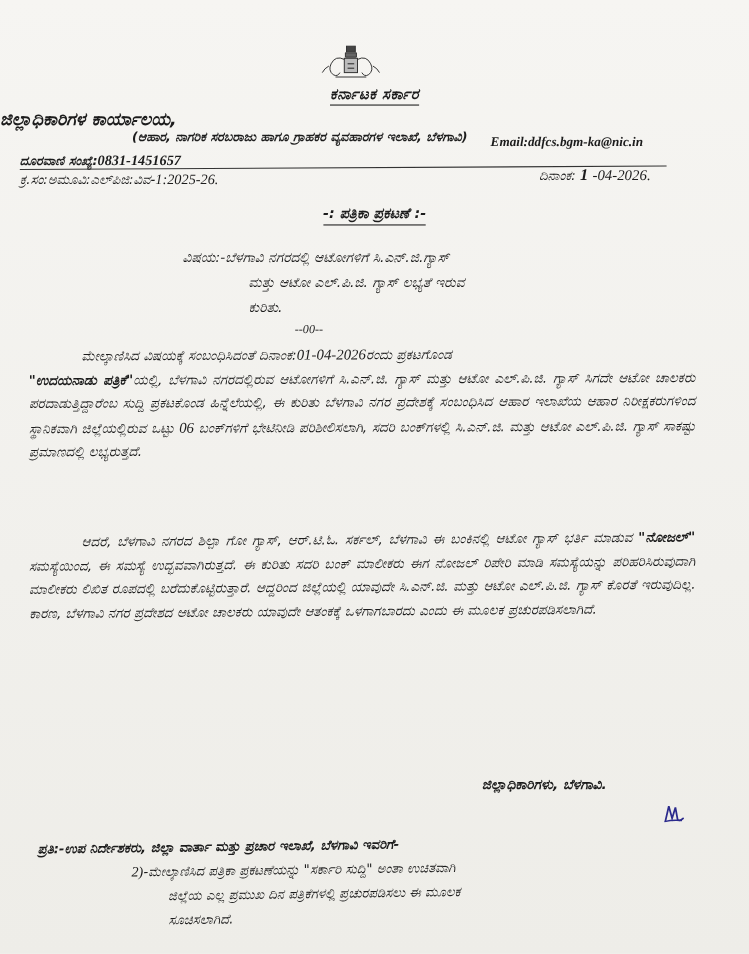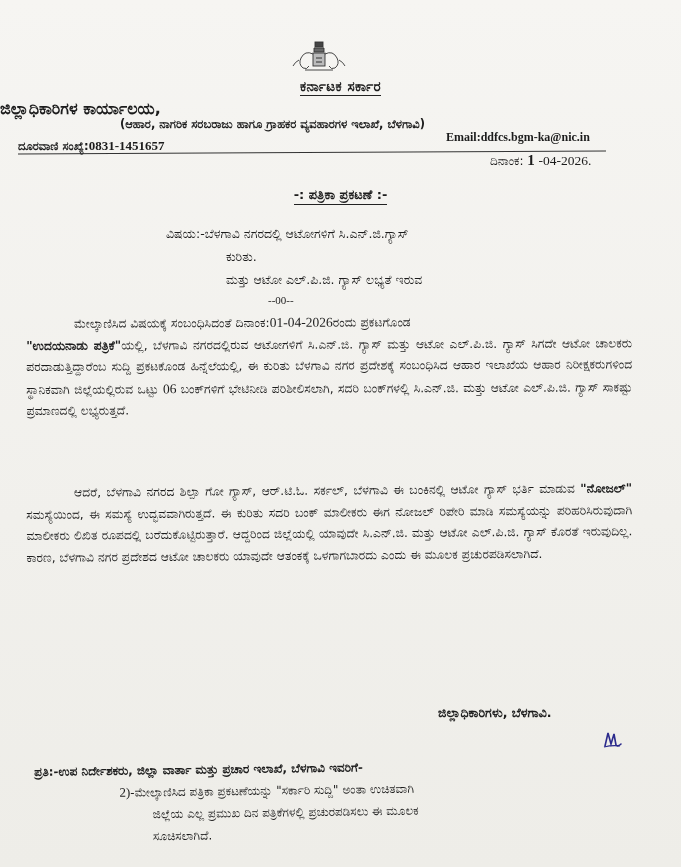--- a/index.html
+++ b/index.html
@@ -13,20 +13,21 @@
       font-family: "DejaVu Sans", sans-serif;
       color: #1c1c1c;
       position: relative;
       overflow: hidden;
     }
     .page {
       position: absolute;
       left: 0; top: 0;
       width: 681px; height: 867px;
       background: linear-gradient(180deg, #f6f5f2 0%, #f1f0ec 60%, #eeede8 100%);
+      font-style: italic;
     }
     .emblem {
       position: absolute;
       left: 291px; top: 40px;
       width: 56px; height: 36px;
     }
     .gov-title {
       position: absolute;
       left: 0; right: 0; top: 78px;
       text-align: center;
@@ -51,21 +52,21 @@
       font-weight: bold;
     }
     .phone {
       position: absolute;
       left: 18px; top: 138px;
       font-size: 11.5px;
       font-weight: bold;
     }
     .email {
       position: absolute;
-      left: 446px; top: 130px;
+      left: 446px; top: 122px;
       font-family: "Liberation Serif", serif;
       font-size: 12px;
       font-weight: bold;
       text-align: right;
     }
     .rule {
       position: absolute;
       left: 18px; top: 152px;
       width: 588px; height: 0;
       border-top: 1.3px solid #333;
@@ -202,34 +203,37 @@
   <div class="office">ಜಿಲ್ಲಾಧಿಕಾರಿಗಳ ಕಾರ್ಯಾಲಯ,</div>
   <div class="dept">(ಆಹಾರ, ನಾಗರಿಕ ಸರಬರಾಜು ಹಾಗೂ ಗ್ರಾಹಕರ ವ್ಯವಹಾರಗಳ ಇಲಾಖೆ, ಬೆಳಗಾವಿ)</div>
 
   <div class="phone">
     <span>ದೂರವಾಣಿ ಸಂಖ್ಯೆ:</span><span style="font-family:'Liberation Serif',serif;font-size:13px;">0831-1451657</span>
   </div>
   <div class="email">Email:ddfcs.bgm-ka@nic.in</div>
 
   <div class="rule"></div>
 
+  <div class="ref">
+    <span>ಕ್ರ.ಸಂ:ಅಮೂವಿ:ಎಲ್‌ಪಿಜಿ:ವಿವ-</span><span class="num">1:2025-26.</span>
+  </div>
   <div class="date">
     <span>ದಿನಾಂಕ:</span>
     <span class="num day">1</span>
     <span class="num">-04-2026.</span>
   </div>
 
   <div class="press-title">
     <span>-: ಪತ್ರಿಕಾ ಪ್ರಕಟಣೆ :-</span>
   </div>
 
   <div class="subject">
     <span>ವಿಷಯ:-ಬೆಳಗಾವಿ ನಗರದಲ್ಲಿ ಆಟೋಗಳಿಗೆ ಸಿ.ಎನ್.ಜಿ.ಗ್ಯಾಸ್</span>
+    <span class="indent">ಮತ್ತು ಆಟೋ ಎಲ್.ಪಿ.ಜಿ. ಗ್ಯಾಸ್ ಲಭ್ಯತೆ ಇರುವ</span>
     <span class="indent">ಕುರಿತು.</span>
-    <span class="indent">ಮತ್ತು ಆಟೋ ಎಲ್.ಪಿ.ಜಿ. ಗ್ಯಾಸ್ ಲಭ್ಯತೆ ಇರುವ</span>
   </div>
 
   <div class="sep">--00--</div>
 
   <div class="body-para para1">
     <span class="first-line"><span>ಮೇಲ್ಕಾಣಿಸಿದ ವಿಷಯಕ್ಕೆ ಸಂಬಂಧಿಸಿದಂತೆ ದಿನಾಂಕ:</span><span class="num">01-04-2026</span><span>ರಂದು ಪ್ರಕಟಗೊಂಡ</span></span><b>"ಉದಯನಾಡು ಪತ್ರಿಕೆ"</b><span>ಯಲ್ಲಿ,  ಬೆಳಗಾವಿ ನಗರದಲ್ಲಿರುವ ಆಟೋಗಳಿಗೆ ಸಿ.ಎನ್.ಜಿ. ಗ್ಯಾಸ್ ಮತ್ತು ಆಟೋ ಎಲ್.ಪಿ.ಜಿ. ಗ್ಯಾಸ್ ಸಿಗದೇ ಆಟೋ ಚಾಲಕರು ಪರದಾಡುತ್ತಿದ್ದಾರೆಂಬ ಸುದ್ದಿ ಪ್ರಕಟಕೊಂಡ ಹಿನ್ನೆಲೆಯಲ್ಲಿ, ಈ ಕುರಿತು ಬೆಳಗಾವಿ ನಗರ ಪ್ರದೇಶಕ್ಕೆ ಸಂಬಂಧಿಸಿದ ಆಹಾರ ಇಲಾಖೆಯ ಆಹಾರ ನಿರೀಕ್ಷಕರುಗಳಿಂದ ಸ್ಥಾನಿಕವಾಗಿ ಜಿಲ್ಲೆಯಲ್ಲಿರುವ ಒಟ್ಟು</span> <span class="num">06</span> <span>ಬಂಕ್‌ಗಳಿಗೆ ಭೇಟಿನೀಡಿ ಪರಿಶೀಲಿಸಲಾಗಿ, ಸದರಿ ಬಂಕ್‌ಗಳಲ್ಲಿ ಸಿ.ಎನ್.ಜಿ. ಮತ್ತು ಆಟೋ ಎಲ್.ಪಿ.ಜಿ. ಗ್ಯಾಸ್ ಸಾಕಷ್ಟು ಪ್ರಮಾಣದಲ್ಲಿ ಲಭ್ಯರುತ್ತದೆ.</span>
   </div>
 
   <div class="body-para para2">
     <span style="padding-left:48px;">ಆದರೆ, ಬೆಳಗಾವಿ ನಗರದ ಶಿಲ್ಪಾ ಗೋ ಗ್ಯಾಸ್, ಆರ್.ಟಿ.ಓ. ಸರ್ಕಲ್, ಬೆಳಗಾವಿ ಈ ಬಂಕಿನಲ್ಲಿ ಆಟೋ ಗ್ಯಾಸ್ ಭರ್ತಿ ಮಾಡುವ</span> <b>"ನೋಜಲ್"</b> <span>ಸಮಸ್ಯೆಯಿಂದ, ಈ ಸಮಸ್ಯೆ ಉದ್ಭವವಾಗಿರುತ್ತದೆ. ಈ ಕುರಿತು ಸದರಿ ಬಂಕ್ ಮಾಲೀಕರು ಈಗ ನೋಜಲ್ ರಿಪೇರಿ ಮಾಡಿ ಸಮಸ್ಯೆಯನ್ನು ಪರಿಹರಿಸಿರುವುದಾಗಿ ಮಾಲೀಕರು ಲಿಖಿತ ರೂಪದಲ್ಲಿ ಬರೆದುಕೊಟ್ಟಿರುತ್ತಾರೆ. ಆದ್ದರಿಂದ ಜಿಲ್ಲೆಯಲ್ಲಿ ಯಾವುದೇ ಸಿ.ಎನ್.ಜಿ. ಮತ್ತು ಆಟೋ ಎಲ್.ಪಿ.ಜಿ. ಗ್ಯಾಸ್ ಕೊರತೆ ಇರುವುದಿಲ್ಲ. ಕಾರಣ, ಬೆಳಗಾವಿ ನಗರ ಪ್ರದೇಶದ ಆಟೋ ಚಾಲಕರು ಯಾವುದೇ ಆತಂಕಕ್ಕೆ ಒಳಗಾಗಬಾರದು ಎಂದು ಈ ಮೂಲಕ ಪ್ರಚುರಪಡಿಸಲಾಗಿದೆ.</span>

